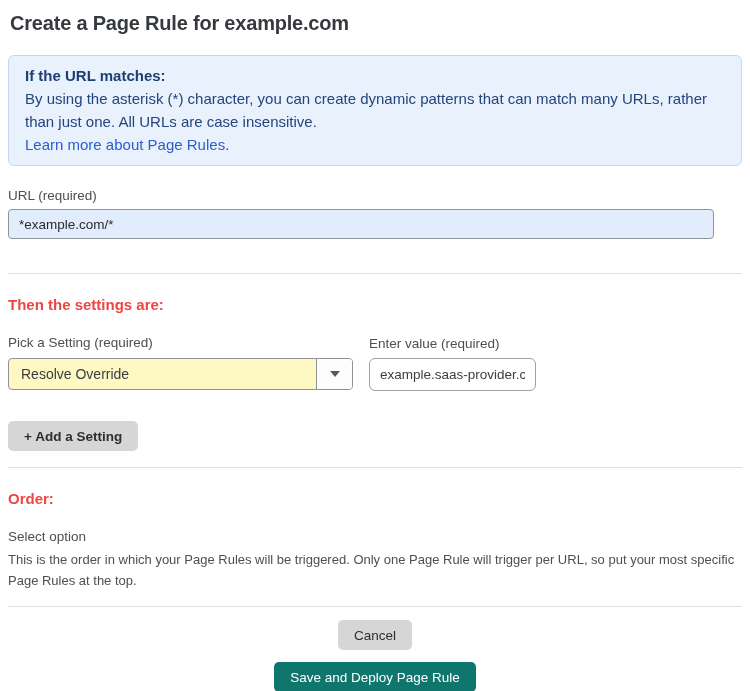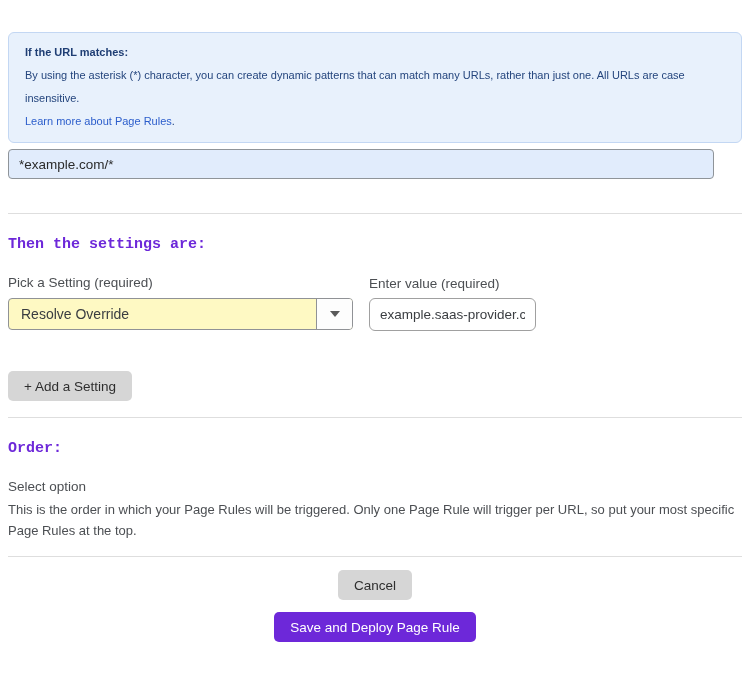--- a/index.html
+++ b/index.html
@@ -16,21 +16,21 @@
     padding-left: 2px; letter-spacing: -0.2px;
   }
 
   .info-box {
     margin-top: 20px;
     background: #e8f1fc;
     border: 1px solid #c3d7f3;
     border-radius: 6px;
     padding: 8px 16px 9px 16px;
     color: #24457d;
-    font-size: 11px; line-height: 23px;
+    font-size: 15px; line-height: 23px;
   }
   .info-heading { font-weight: 700; color: #1f3e74; }
   .info-link {
     color: #2b5dcb; cursor: pointer;
   }
   .info-link-suffix { color: #24457d; text-decoration: none; }
 
   .field-label {
     margin-top: 22px; font-size: 13.5px; color: #4c4f53;
   }
@@ -43,23 +43,22 @@
     font-family: "Liberation Sans", sans-serif;
     outline: none;
   }
 
   .divider { border: none; border-top: 1px solid #dedede; }
   .divider-1 { margin-top: 34px; }
   .divider-2 { margin-top: 16px; }
   .divider-3 { margin-top: 15px; }
 
   .section-heading {
-    font-size: 15px; font-weight: 700; color: #6d28d9;
+    font-size: 15px; font-weight: 700; color: #ef4444;
     margin-top: 22px;
-    font-family: Liberation Mono, monospace;
   }
 
   .settings-row { display: flex; margin-top: 0; }
   .settings-col-left { width: 345px; }
   .settings-col-right { margin-left: 16px; margin-top: 7px; }
 
   .select-box {
     margin-top: 8px; width: 345px; height: 32px;
     background: #fef9c3; border: 1px solid #909296; border-radius: 4px;
     display: flex; align-items: stretch; cursor: pointer;
@@ -89,23 +88,23 @@
     outline: none;
   }
 
   .btn {
     display: inline-flex; align-items: center; justify-content: center;
     height: 30px; border: none; border-radius: 5px;
     font-size: 13.5px; font-family: "Liberation Sans", sans-serif;
     cursor: pointer; padding: 0 16px;
   }
   .btn-gray { background: #d6d6d6; color: #2e2e2e; }
-  .btn-blue { background: #6d28d9; color: #ffffff; }
+  .btn-blue { background: #0f766e; color: #ffffff; }
 
-  .add-setting-btn { margin-top: 40px; }
+  .add-setting-btn { margin-top: 30px; font-weight: bold; }
 
   .order-select {
     margin-top: 8px; width: 734px; height: 29px;
     background: #fff; border: 1px solid #9a9da1; border-radius: 4px;
     display: flex; align-items: center; cursor: pointer;
     padding: 0 14px 0 12px;
     font-size: 13.5px; color: #3a3d41;
   }
   .order-select .order-text { flex: 1; }
 
@@ -116,27 +115,29 @@
 
   .footer-buttons {
     margin-top: 13px; display: flex; gap: 12px; align-items: center; flex-direction: column;
   }
 </style>
 </head>
 <body>
 
 <div class="page">
 
+  <h1 class="title">Create a Page Rule for example.com</h1>
 
   <div class="info-box">
     <div class="info-heading">If the URL matches:</div>
     <div class="info-body">By using the asterisk (*) character, you can create dynamic patterns that can match many URLs, rather than just one. All URLs are case insensitive.</div>
     <div><a class="info-link">Learn more about Page Rules</a><span class="info-link-suffix">.</span></div>
   </div>
 
+  <div class="field-label">URL (required)</div>
   <input class="url-input" type="text" value="*example.com/*" style="">
 
   <hr class="divider divider-1">
 
   <div class="section-heading">Then the settings are:</div>
 
   <div class="settings-row">
     <div class="settings-col-left">
       <div class="field-label">Pick a Setting (required)</div>
       <div class="select-box">

